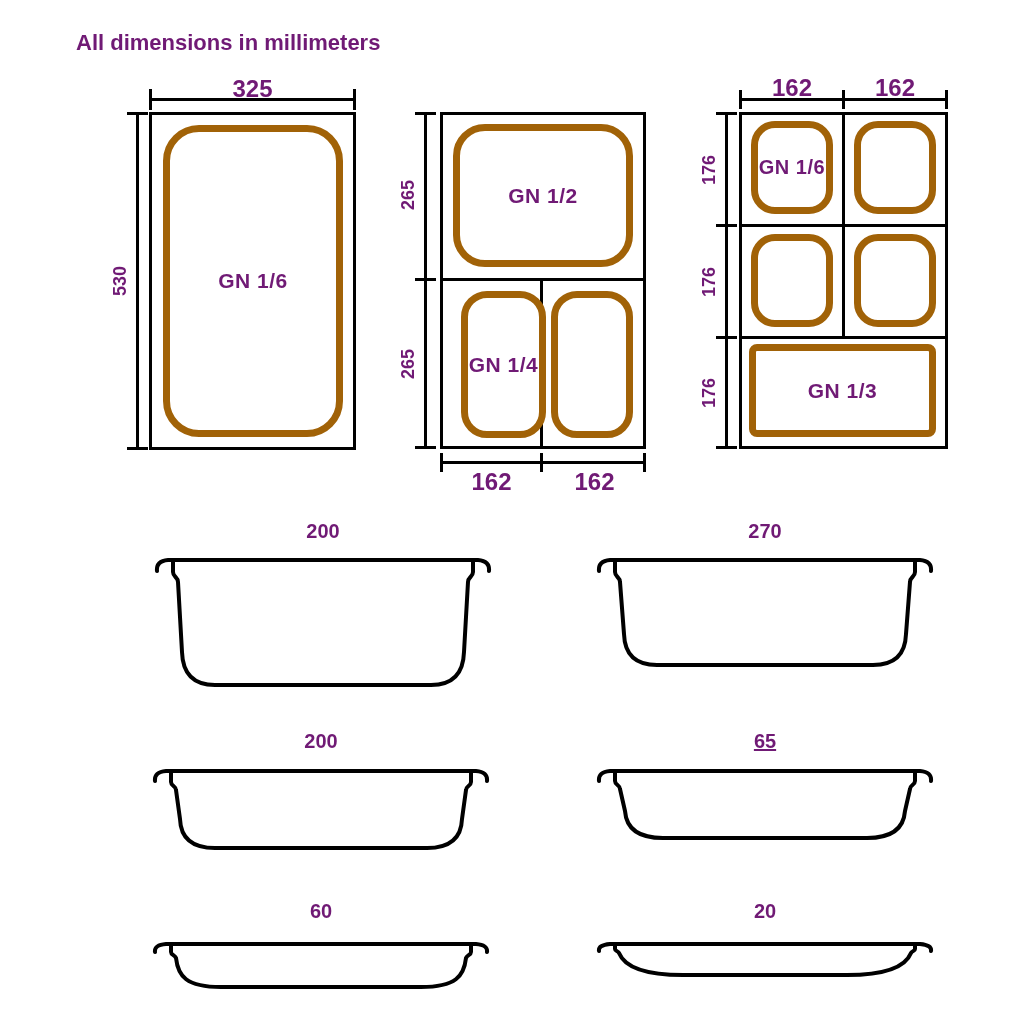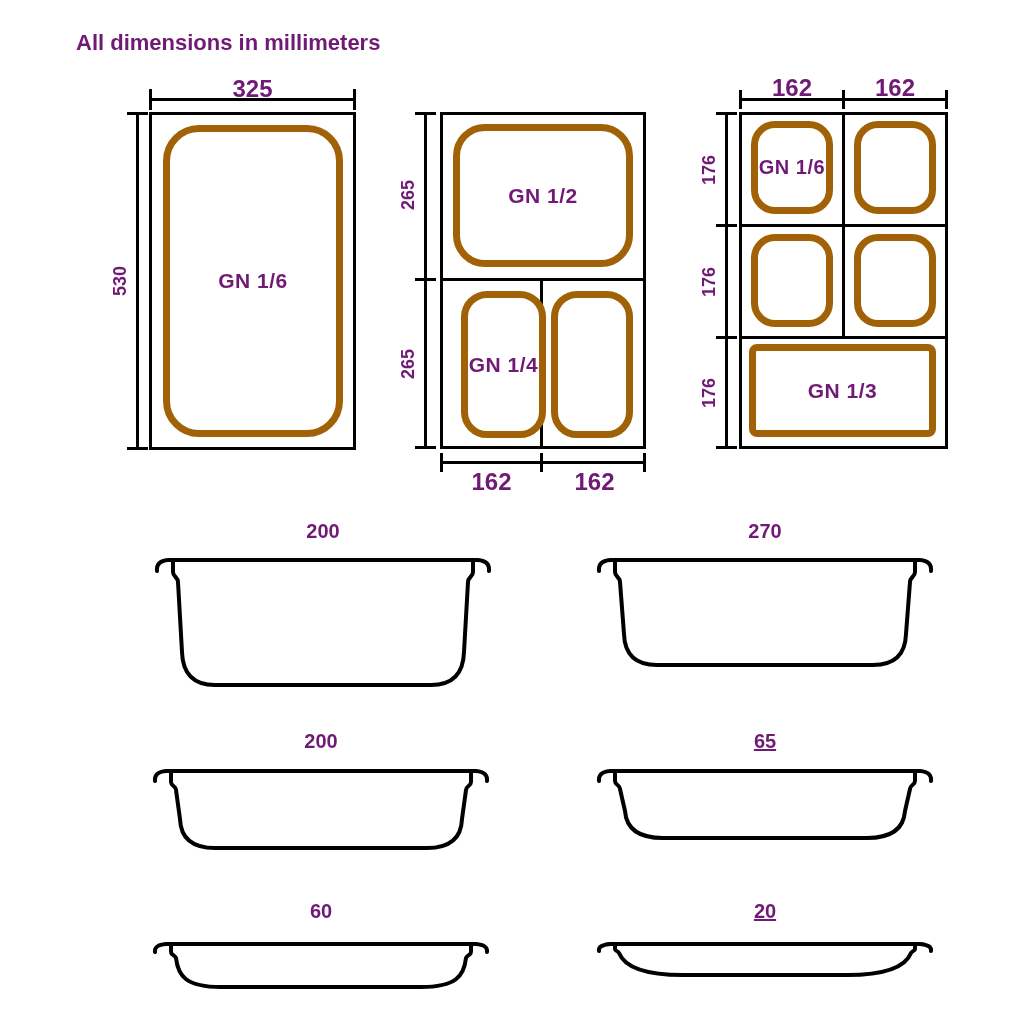--- a/index.html
+++ b/index.html
@@ -143,20 +143,20 @@
 
   <div>
     <div class="pan-label" style="left:123px;top:900px;width:340px;">60</div>
     <svg class="pan" style="left:123px;top:936px;" width="340" height="58" viewBox="0 0 340 58">
       <path d="M4,16 Q3,9 15,8 L325,8 Q337,9 336,16"></path>
       <path d="M20,8 L20,16 C20,19 24,19 25,22 C27,40 35,51 70,51 L270,51 C305,51 313,40 315,22 C316,19 320,19 320,16 L320,8"></path>
     </svg>
   </div>
 
   <div>
-    <div class="pan-label" style="left:567px;top:900px;width:340px;text-decoration:underline;">20</div>
+    <div class="pan-label" style="left:567px;top:900px;width:340px;">20</div>
     <svg class="pan" style="left:567px;top:936px;" width="340" height="46" viewBox="0 0 340 46">
       <path d="M4,15 Q3,9 15,8 L325,8 Q337,9 336,15"></path>
       <path d="M20,8 L20,13 C20,15 23,15 24,17 C30,32 52,39 88,39 L252,39 C288,39 310,32 316,17 C317,15 320,15 320,13 L320,8"></path>
     </svg>
   </div>
 
 </div>
 
 </body></html>

